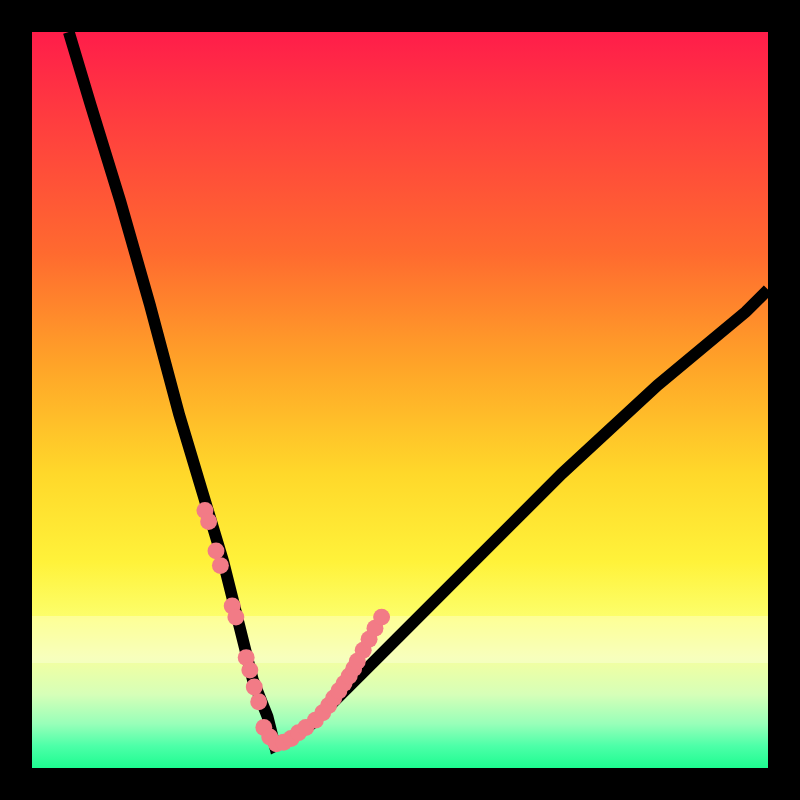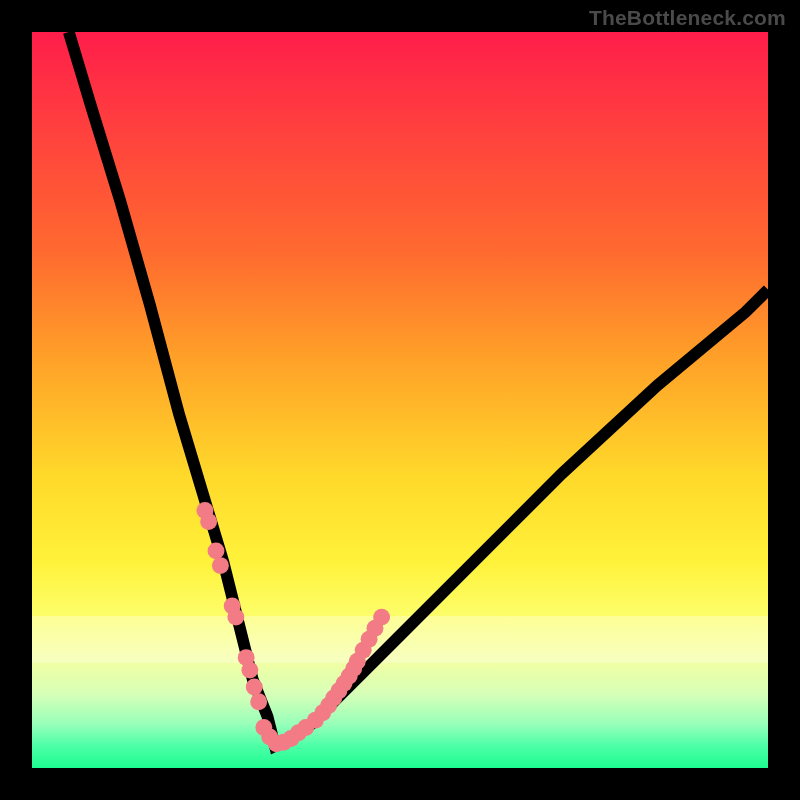--- a/index.html
+++ b/index.html
@@ -80,21 +80,20 @@
     stroke-width: 1.6;
   }
   .dot {
     fill: #f27b86;
   }
 </style>
 </head>
 <body>
 
 <div class="frame">
-  <div class="watermark">TheBottleneck.com</div>
 
   <div class="plot">
     <div class="gradient"></div>
     <div class="pale-band"></div>
 
     <svg class="curve" viewBox="0 0 100 100" preserveAspectRatio="none">
       <path class="curve-path" id="curve-path" d="M5.00 0.00 L8.00 10.00 L12.00 23.00 L16.00 37.00 L20.00 52.00 L23.00 62.00 L26.00 72.00 L28.00 80.00 L30.00 88.00 L32.00 93.00 L33.00 97.00 L35.00 96.00 L38.00 94.00 L42.00 90.00 L50.00 82.00 L60.00 72.00 L72.00 60.00 L85.00 48.00 L97.00 38.00 L100.00 35.00"></path>
       <g id="dots">
           <circle cx="23.50" cy="65.00" r="1.15" class="dot"></circle>
           <circle cx="24.00" cy="66.50" r="1.15" class="dot"></circle>

